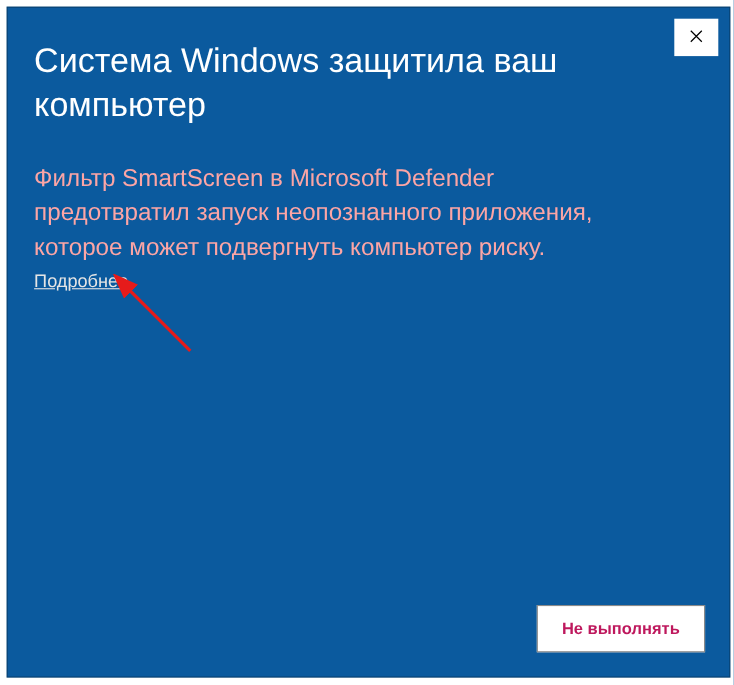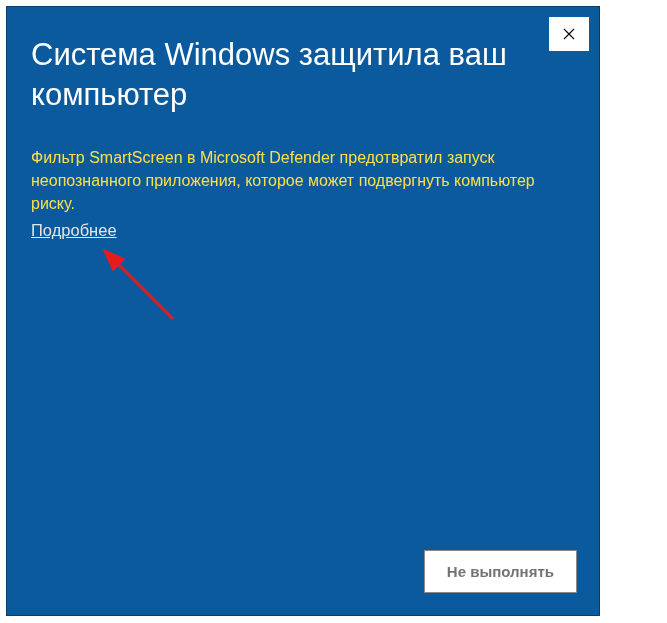--- a/index.html
+++ b/index.html
@@ -11,21 +11,21 @@
       width: 667px;
       height: 623px;
       font-family: "Segoe UI", Tahoma, sans-serif;
       background: #fff;
       position: relative;
     }
     .dialog {
       position: absolute;
       left: 6px;
       top: 6px;
-      width: 594px;
+      width: 658px;
       height: 610px;
       background: #0b5a9e;
       border: 1px solid rgba(0,0,0,0.3);
       color: #ffffff;
       overflow: hidden;
     }
     .close-btn {
       position: absolute;
       top: 10px;
       right: 10px;
@@ -47,39 +47,39 @@
     .title {
       padding: 28px 24px 0 24px;
       font-size: 31px;
       font-weight: 400;
       line-height: 1.3;
       color: #ffffff;
       max-width: 560px;
     }
     .body {
       padding: 30px 24px 0 24px;
-      font-size: 16px;
+      font-size: 22px;
       line-height: 1.45;
-      color: #fde047;
+      color: #fca5a5;
       max-width: 590px;
     }
     .more-link {
       display: inline-block;
       margin: 6px 24px 0 24px;
       font-size: 16.5px;
       color: #e5e5e5;
       text-decoration: underline;
       cursor: pointer;
     }
     .dont-run-btn {
       position: absolute;
       right: 22px;
       bottom: 22px;
       background: #ffffff;
-      color: #737373;
+      color: #be185d;
       border: 1px solid #8a8a8a;
       padding: 12px 22px;
       font-size: 15px;
       font-weight: 600;
       font-family: inherit;
       cursor: pointer;
     }
     .arrow {
       position: absolute;
       left: 96px;

